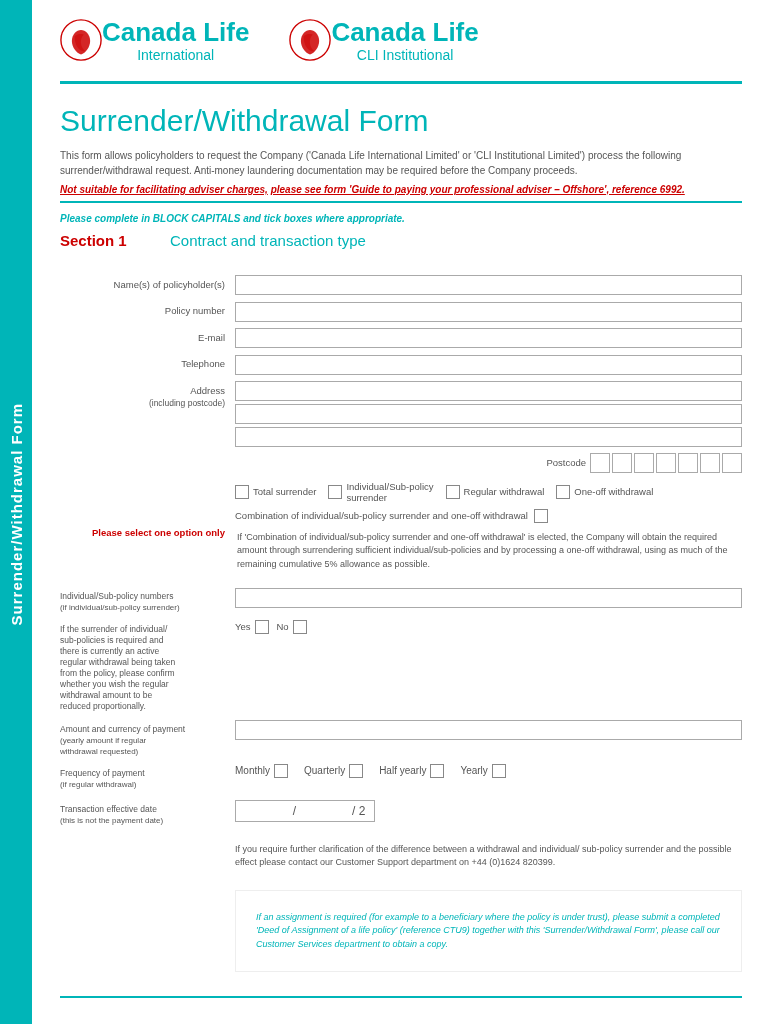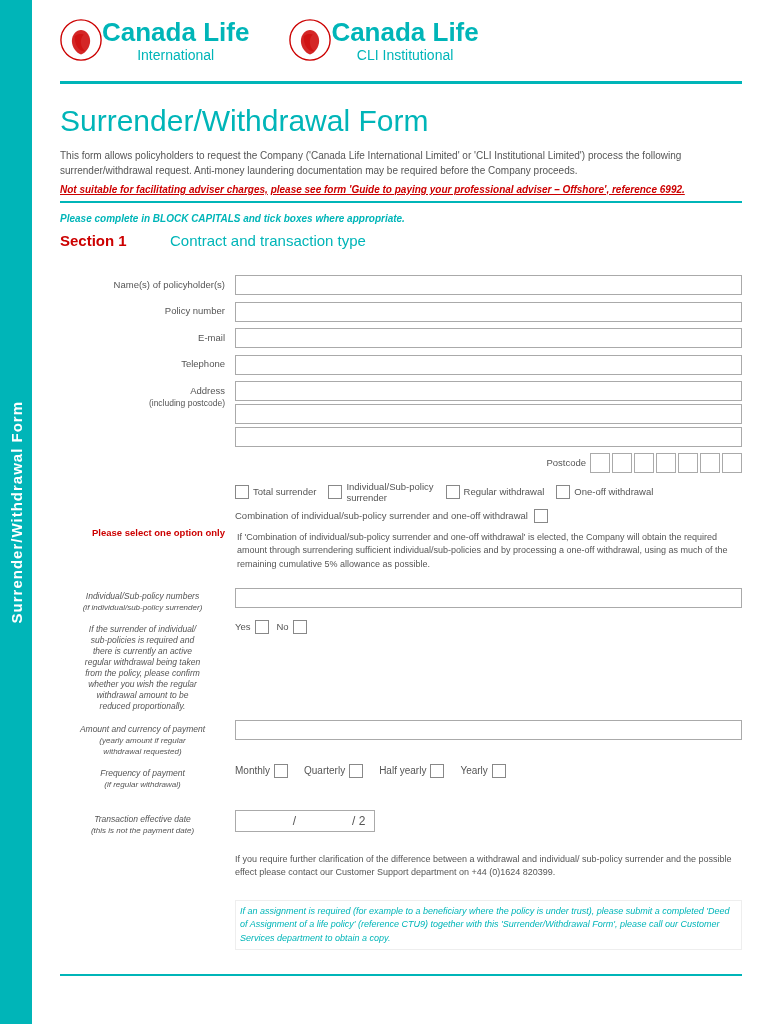--- a/index.html
+++ b/index.html
@@ -279,21 +279,21 @@
       line-height: 1.5;
       margin-top: 6px;
     }
     .note-text-italic {
       font-size: 9px;
       color: #00b5b8;
       font-style: italic;
       line-height: 1.5;
       margin-top: 10px;
       border: 1px solid #eee;
-      padding: 4px;
+      padding: 20px;
     }
 
     .footer-line {
       border-top: 2px solid #00b5b8;
       margin-top: 24px;
     }
 
     
     .cl-icon {
       width: 42px;
@@ -301,23 +301,22 @@
     }
 
     .header-logos {
       display: flex;
       gap: 40px;
       align-items: center;
     }
 
     .long-label {
       font-size: 8.5px;
-      text-align: center;
+      text-align: left;
       line-height: 1.3;
-      font-style: italic;
     }
   </style>
 </head>
 <body>
 
 <div class="sidebar">
   <span class="sidebar-text">Surrender/Withdrawal Form</span>
 </div>
 
 <div class="main">
@@ -509,21 +508,21 @@
           <div class="checkbox-sq"></div>
         </div>
         <div class="freq-item">
           <span>Yearly</span>
           <div class="checkbox-sq"></div>
         </div>
       </div>
     </div>
   </div>
 
-  <div class="form-row" style="margin-top:20px;">
+  <div class="form-row" style="margin-top:10px;">
     <div class="form-label long-label">
       Transaction effective date<br><span style="font-size:8px">(this is not the payment date)</span>
     </div>
     <div class="form-field-area">
       <div class="date-field">
         <input type="text" style="border: none; width: 40px; font-size: 10px; outline: none;">
         <span class="date-slash">/</span>
         <input type="text" style="border: none; width: 40px; font-size: 10px; outline: none;">
         <span class="date-slash">/ 2</span>
       </div>

